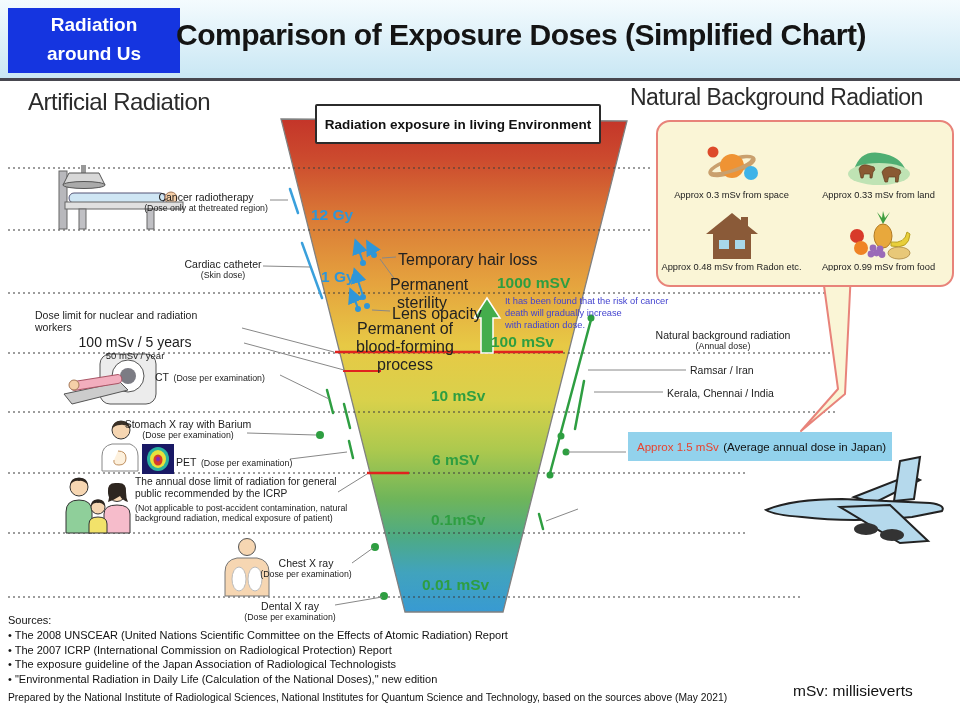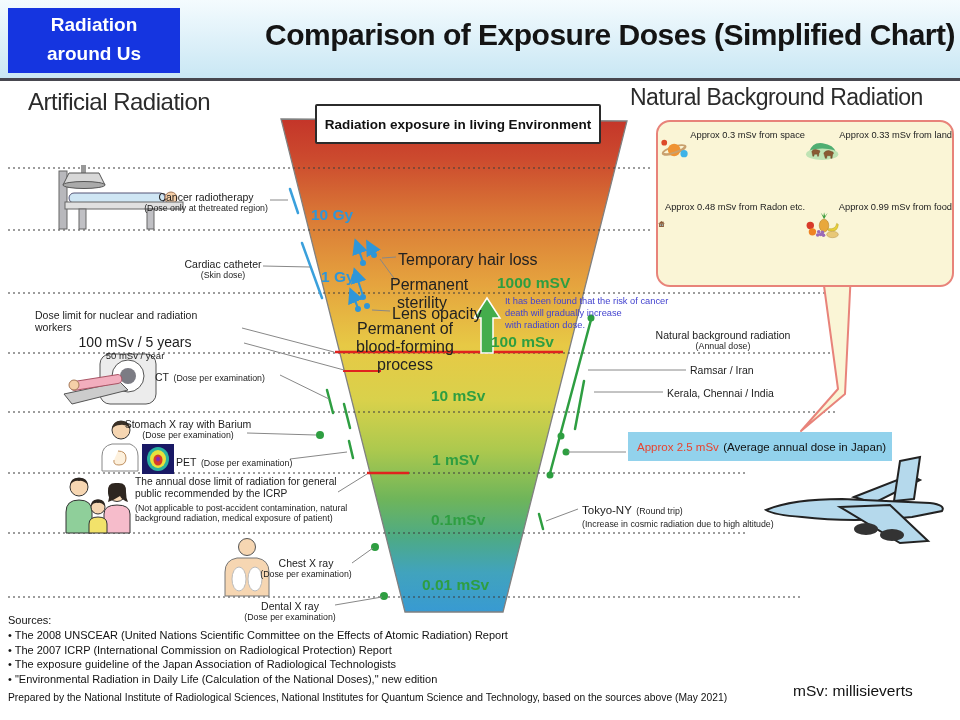--- a/index.html
+++ b/index.html
@@ -5,21 +5,21 @@
   html,body{margin:0;padding:0;width:960px;height:720px;background:#fff;
     font-family:"Liberation Sans",sans-serif;overflow:hidden}
   .stage{position:relative;width:960px;height:720px;background:#fff;overflow:hidden}
   .abs{position:absolute}
   svg{display:block}
   
   .hdr{position:absolute;left:0;top:0;width:960px;height:78px;
     background:linear-gradient(#f4fbfe,#c9e7f4);border-bottom:3px solid #47474f}
   .badge{position:absolute;left:8px;top:8px;width:172px;height:62px;background:#1535e0;
     color:#fff;font-weight:bold;font-size:19px;text-align:center;line-height:1.5;padding-top:3px}
-  .title{position:absolute;left:190px;top:18px;width:765px;text-align:right;
+  .title{position:absolute;left:176px;top:18px;width:765px;text-align:left;
     font-size:30px;font-weight:bold;color:#141414;letter-spacing:-0.5px}
   
   .hleft{position:absolute;left:28px;top:88px;font-size:24px;color:#2b2b2b;letter-spacing:-0.5px}
   .hright{position:absolute;left:630px;top:84px;font-size:23px;color:#2b2b2b;letter-spacing:-0.5px}
   
   .pill{position:absolute;left:315px;top:104px;width:282px;height:36px;background:#fff;
     border:2.5px solid #2b2b2b;border-radius:2px;display:flex;align-items:center;
     justify-content:center;font-size:13.5px;font-weight:bold;color:#111;z-index:4}
   
   .scale{position:absolute;font-weight:bold;font-size:15.5px;z-index:4;white-space:nowrap}
@@ -27,21 +27,21 @@
   
   .lbl{position:absolute;color:#1c1c1c;line-height:1.18;z-index:4}
   .lt{font-size:10.5px}.ls{font-size:8.8px}
   .ctr{text-align:center}
   .eff{position:absolute;font-size:16px;color:#222;line-height:1.12;z-index:4}
   .note{position:absolute;left:505px;top:295px;font-size:9.3px;color:#4343cf;line-height:1.3;z-index:4;white-space:nowrap}
   
   .nature-box{left:656px;top:120px;width:294px;height:157px;background:#faf5d6;
     border:2.5px solid #e8837a;border-radius:14px;z-index:3;display:flex;flex-wrap:wrap;
     align-content:flex-start;padding-top:6px}
-  .ncell{width:50%;height:72px;display:flex;flex-direction:row;justify-content:flex-end}
+  .ncell{width:50%;height:72px;display:flex;flex-direction:column;align-items:center;justify-content:flex-end}
   .ncell .cap{font-size:9.3px;color:#222;text-align:center;white-space:nowrap;margin-top:2px}
   .tail-patch{left:823px;top:271px;width:29px;height:9px;background:#faf5d6;z-index:3}
   
   .person-box{left:628px;top:432px;width:246px;background:#92d2ec;padding:4px 9px;z-index:4;line-height:1.3}
   .person-box .l1{font-size:11.5px;color:#111}
   .person-box .val{font-size:11.5px;color:#e8432f}
   .person-box .l2{font-size:11.5px;color:#111}
   
   .sources{position:absolute;left:8px;top:614px;width:830px;color:#111;z-index:4}
   .sources .slabel{font-size:11px;margin-bottom:3px}
@@ -174,26 +174,26 @@
       <div>around Us</div>
     </div>
     <div class="title">Comparison of Exposure Doses (Simplified Chart)</div>
   </div>
 
   <div class="hleft">Artificial Radiation</div>
   <div class="hright">Natural Background Radiation</div>
 
   <div class="pill">Radiation exposure in living Environment</div>
 
-  <span class="scale blue" style="left:311px;top:206px">10 Gy</span>
+  <span class="scale blue" style="left:311px;top:206px">12 Gy</span>
   <span class="scale blue" style="left:321px;top:268px">1 Gy</span>
   <span class="scale green" style="left:497px;top:274px">1000 mSV</span>
   <span class="scale green" style="left:491px;top:333px">100 mSv</span>
   <span class="scale green" style="left:431px;top:387px">10 mSv</span>
-  <span class="scale green" style="left:432px;top:451px">1 mSV</span>
+  <span class="scale green" style="left:432px;top:451px">6 mSV</span>
   <span class="scale green" style="left:431px;top:511px">0.1mSv</span>
   <span class="scale green" style="left:422px;top:576px">0.01 mSv</span>
 
   <div class="eff" style="left:398px;top:251px">Temporary hair loss</div>
   <div class="eff ctr" style="left:390px;top:276px;width:64px">Permanent sterility</div>
   <div class="eff" style="left:392px;top:305px">Lens opacity</div>
   <div class="eff ctr" style="left:350px;top:320px;width:110px">Permanent of blood-forming process</div>
 
   <div class="note">
     <div>It has been found that the risk of cancer</div>
@@ -238,27 +238,20 @@
     <div class="lt">Dental X ray</div>
     <div class="ls">(Dose per examination)</div>
   </div>
 
   <div class="lbl ctr" style="left:646px;top:329px;width:154px">
     <div class="lt">Natural background radiation</div>
     <div class="ls">(Annual dose)</div>
   </div>
   <div class="lbl lt" style="left:690px;top:364px;white-space:nowrap">Ramsar / Iran</div>
   <div class="lbl lt" style="left:667px;top:387px;white-space:nowrap">Kerala, Chennai / India</div>
-  <div class="lbl" style="left:582px;top:500px">
-    <div style="white-space:nowrap">
-      <span style="font-size:11.5px">Tokyo-NY</span>
-      <span class="ls">(Round trip)</span>
-    </div>
-    <div class="ls" style="white-space:nowrap">(Increase in cosmic radiation due to high altitude)</div>
-  </div>
 
   <div class="nature-box abs">
     <div class="ncell">
       <svg width="62" height="44" viewBox="0 0 62 44">
         <circle cx="12" cy="8" r="5.5" fill="#dd4a2a"></circle>
         <ellipse cx="31" cy="22" rx="23" ry="6.5" fill="none" stroke="#c9a06e" stroke-width="3.5" transform="rotate(-18 31 22)"></ellipse>
         <circle cx="31" cy="22" r="12" fill="#ef9334"></circle>
         <path d="M10,29 a23,6.5 -18 0 0 42,-14" fill="none" stroke="#c9a06e" stroke-width="3.5" transform="rotate(0)"></path>
         <circle cx="50" cy="29" r="7" fill="#3eb3e8"></circle>
       </svg>
@@ -301,21 +294,21 @@
           <circle cx="35" cy="44.5" r="3.4"></circle>
         </g>
       </svg>
       <div class="cap">Approx 0.99 mSv from food</div>
     </div>
   </div>
   <div class="tail-patch abs"></div>
 
   <div class="person-box abs">
     <div style="white-space:nowrap">
-      <span class="val">Approx 2.5 mSv</span>
+      <span class="val">Approx 1.5 mSv</span>
       <span class="l2">(Average annual dose in Japan)</span>
     </div>
   </div>
 
   <svg class="abs" style="left:55px;top:165px;z-index:2" width="135" height="66" viewBox="0 0 135 66">
     <rect x="4" y="6" width="8" height="58" fill="#b8b8bc" stroke="#666"></rect>
     <rect x="26" y="0" width="5" height="8" fill="#999"></rect>
     <path d="M14,8 L44,8 L50,20 L8,20 Z" fill="#d8d8d8" stroke="#555"></path>
     <ellipse cx="29" cy="20" rx="21" ry="3.5" fill="#aaa" stroke="#555"></ellipse>
     <rect x="14" y="28" width="96" height="10" rx="5" fill="#cfe6f4" stroke="#557"></rect>

